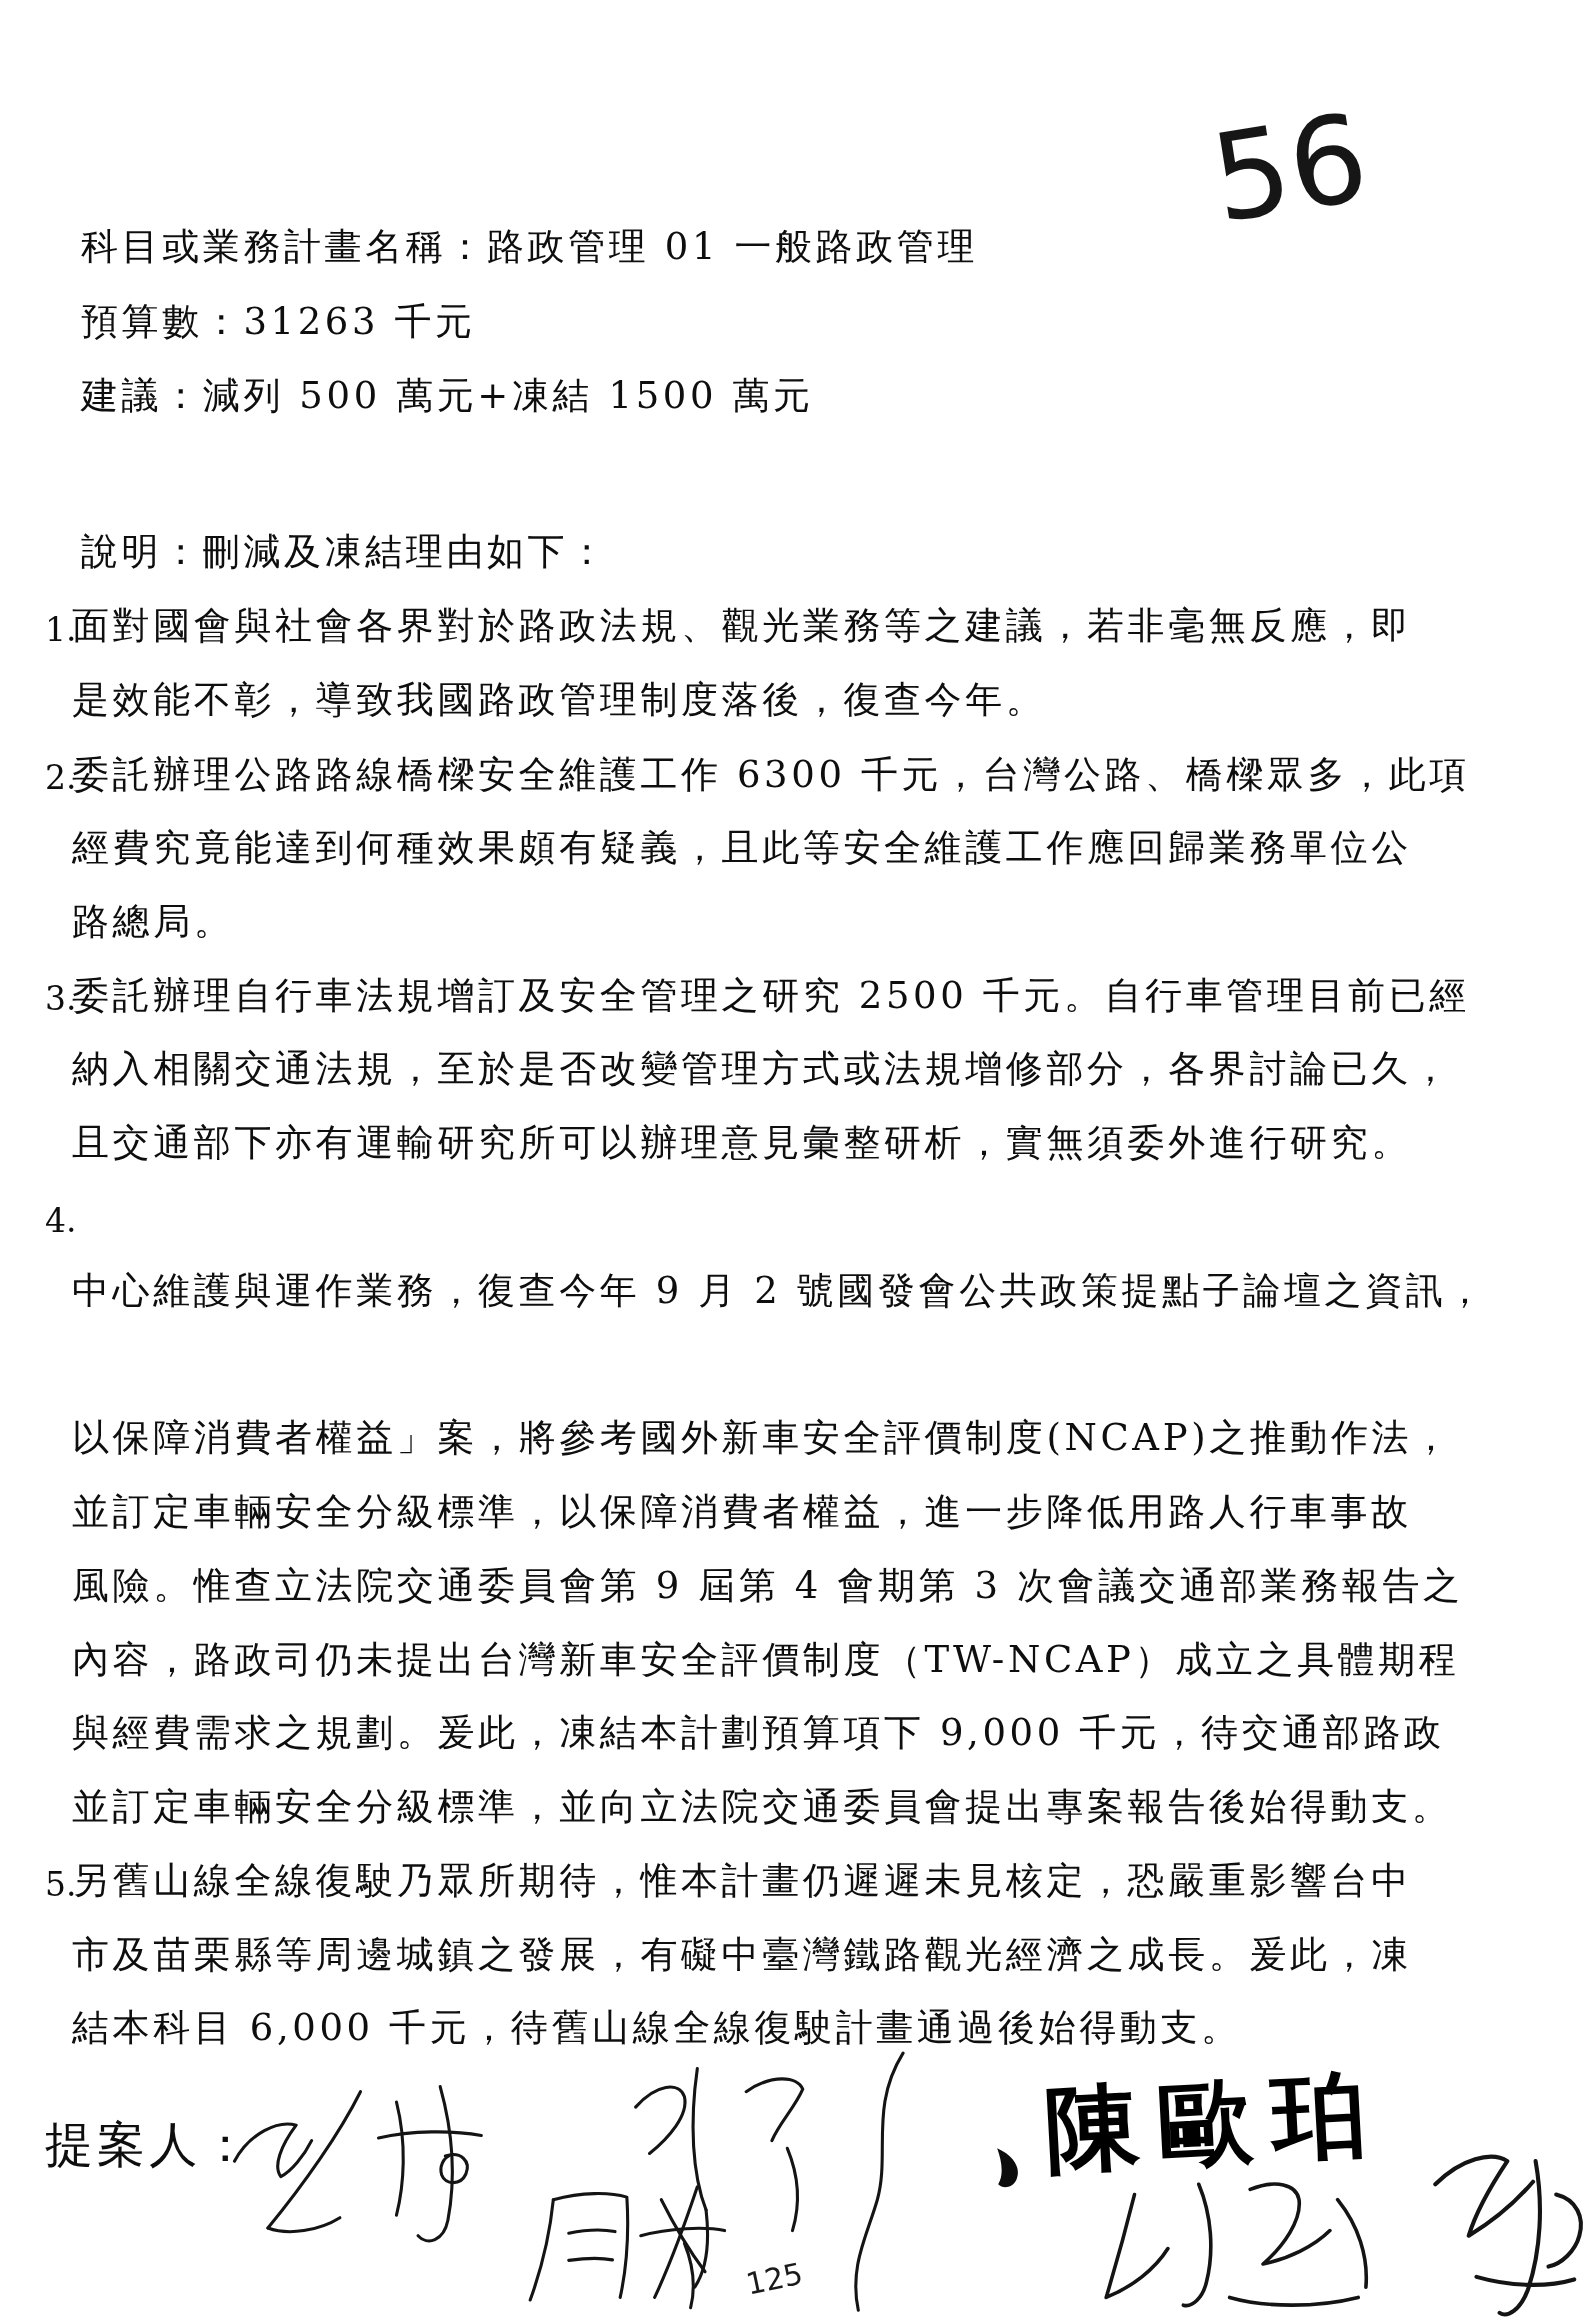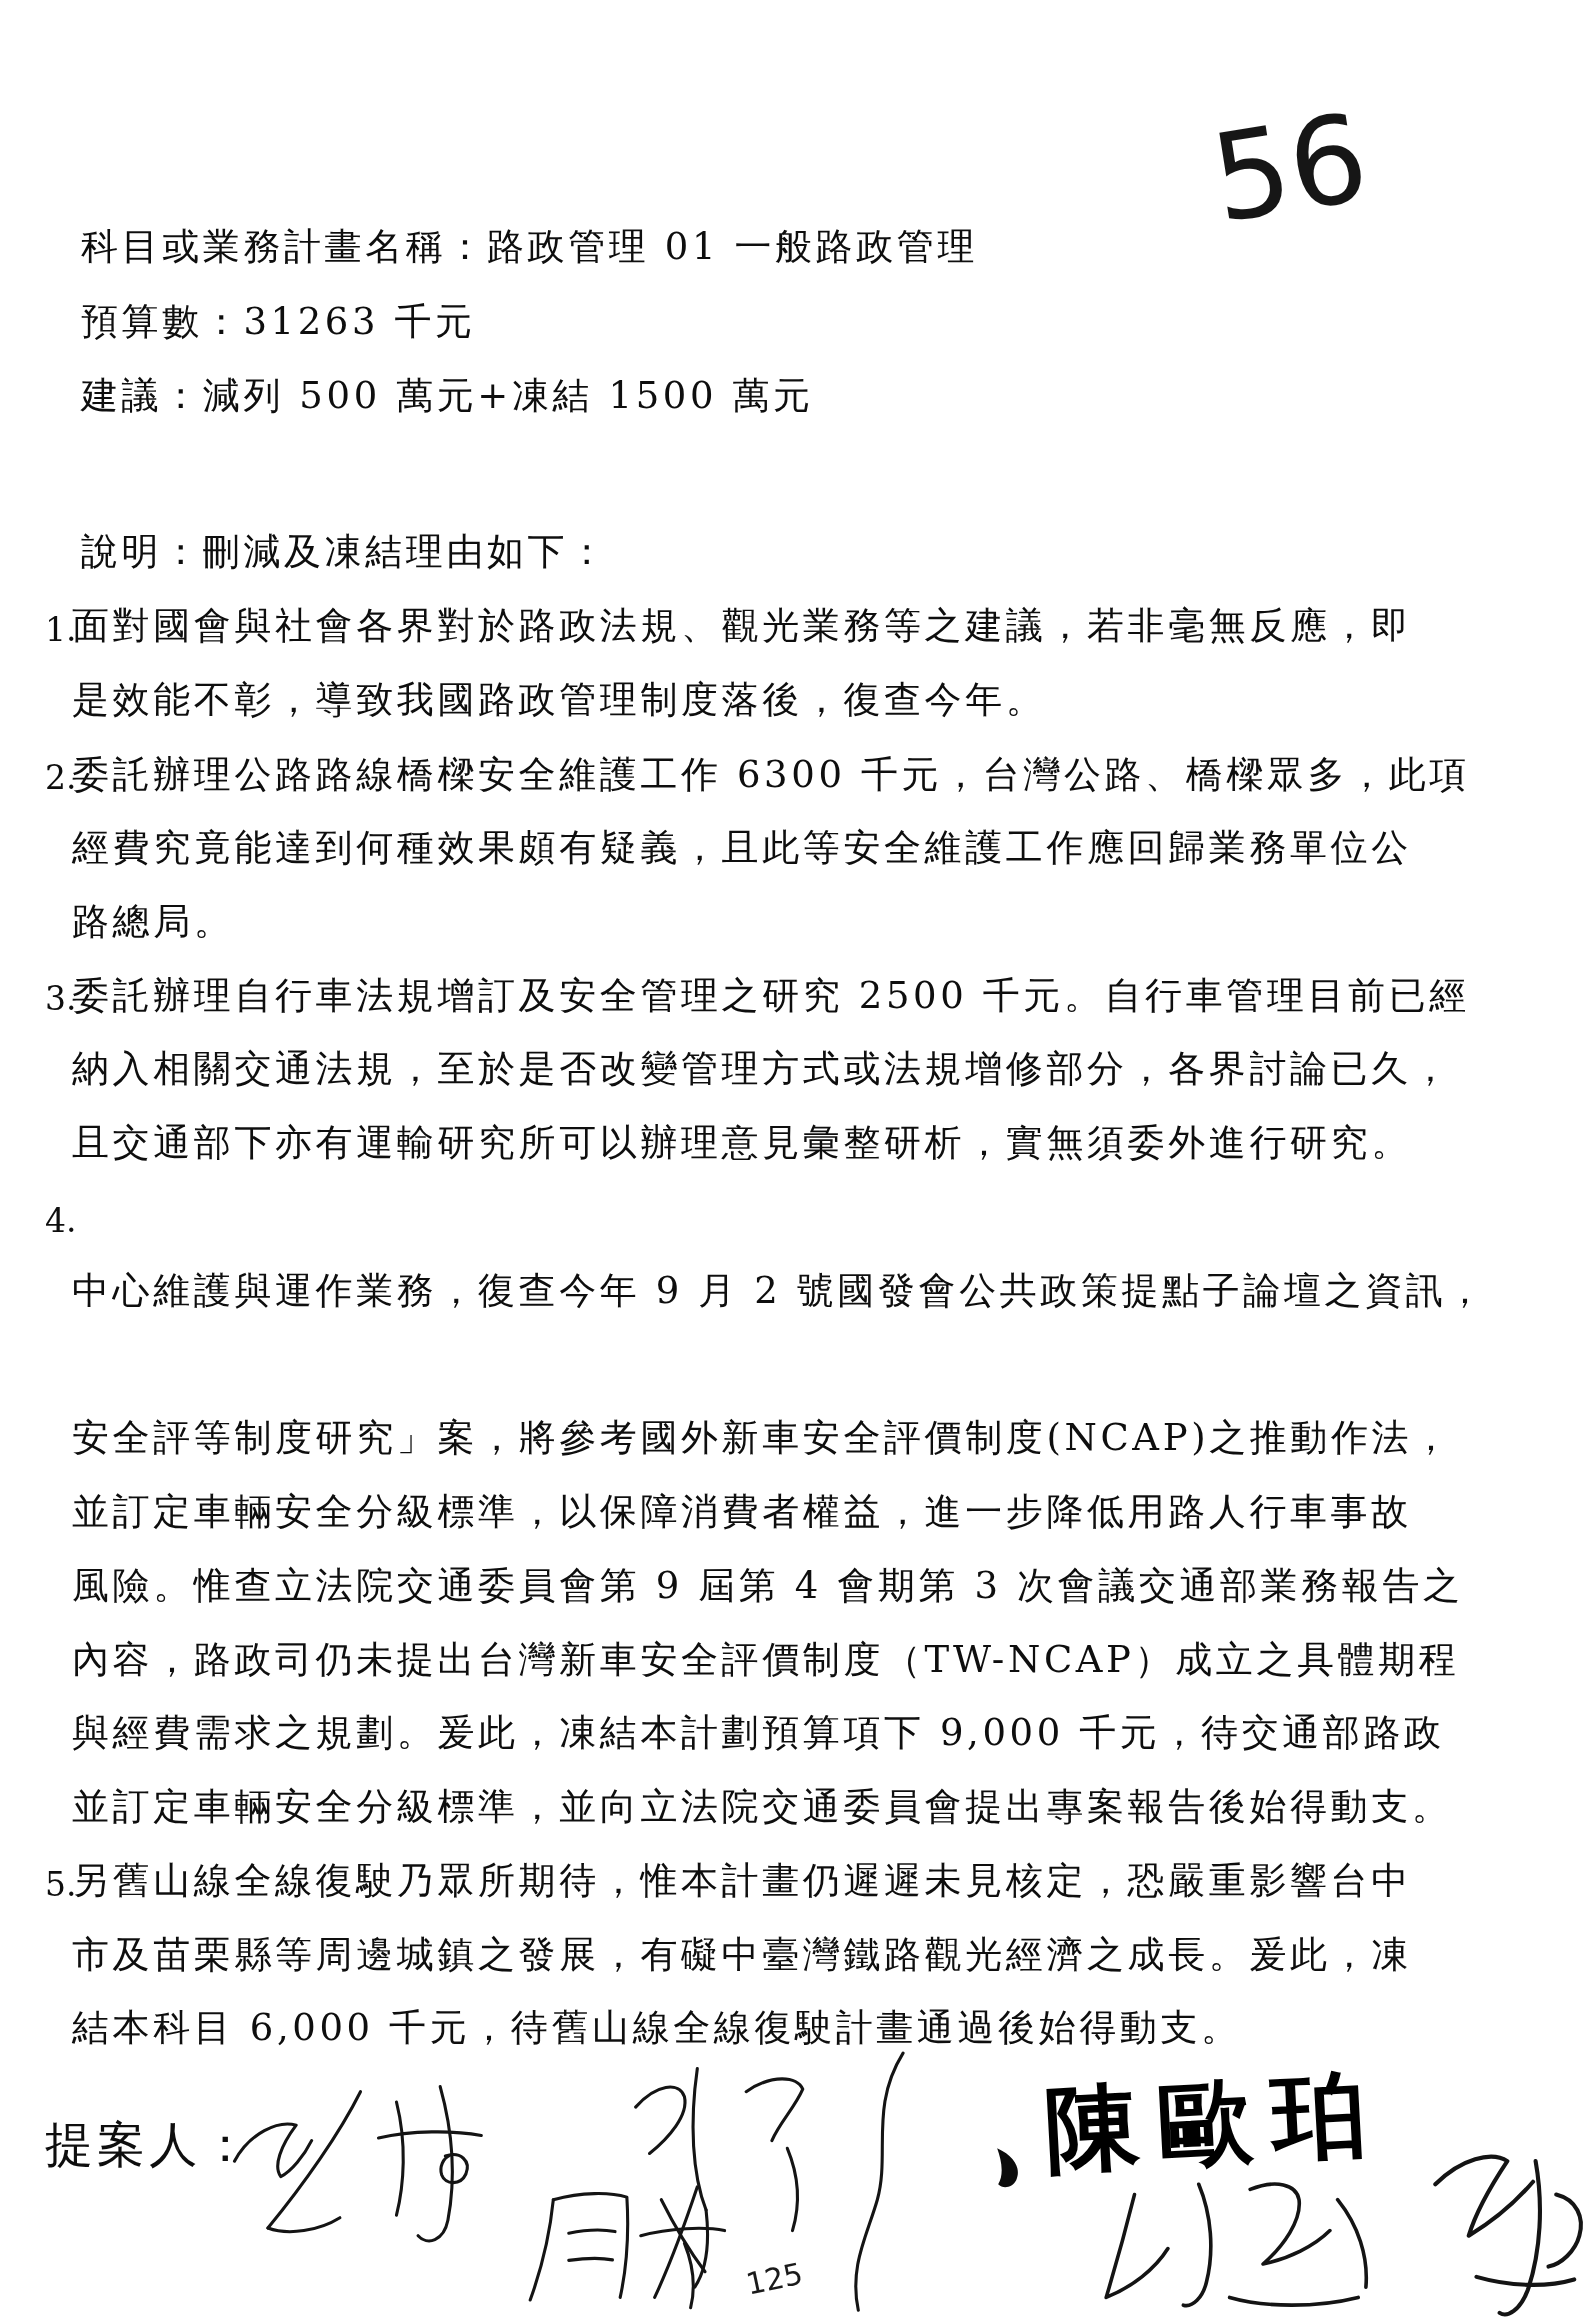--- a/index.html
+++ b/index.html
@@ -79,21 +79,21 @@
   <div class="line" style="top:829px">經費究竟能達到何種效果頗有疑義，且此等安全維護工作應回歸業務單位公</div>
   <div class="line" style="top:903px">路總局。</div>
 
   <span class="item-num" style="top:979px">3.</span>
   <div class="line" style="top:977px">委託辦理自行車法規增訂及安全管理之研究 2500 千元。自行車管理目前已經</div>
   <div class="line" style="top:1050px">納入相關交通法規，至於是否改變管理方式或法規增修部分，各界討論已久，</div>
   <div class="line" style="top:1124px">且交通部下亦有運輸研究所可以辦理意見彙整研析，實無須委外進行研究。</div>
 
   <span class="item-num" style="top:1201px">4.</span>
   <div class="line" style="top:1272px">中心維護與運作業務，復查今年 9 月 2 號國發會公共政策提點子論壇之資訊，</div>
-  <div class="line" style="top:1419px">安全評等制度研究」案，將參考國外新車安全評價制度(NCAP)之推動作法，</div>
+  <div class="line" style="top:1419px">以保障消費者權益」案，將參考國外新車安全評價制度(NCAP)之推動作法，</div>
   <div class="line" style="top:1493px">並訂定車輛安全分級標準，以保障消費者權益，進一步降低用路人行車事故</div>
   <div class="line" style="top:1567px">風險。惟查立法院交通委員會第 9 屆第 4 會期第 3 次會議交通部業務報告之</div>
   <div class="line" style="top:1641px">內容，路政司仍未提出台灣新車安全評價制度（TW-NCAP）成立之具體期程</div>
   <div class="line" style="top:1714px">與經費需求之規劃。爰此，凍結本計劃預算項下 9,000 千元，待交通部路政</div>
   <div class="line" style="top:1788px">並訂定車輛安全分級標準，並向立法院交通委員會提出專案報告後始得動支。</div>
 
   <span class="item-num" style="top:1865px">5.</span>
   <div class="line" style="top:1862px">另舊山線全線復駛乃眾所期待，惟本計畫仍遲遲未見核定，恐嚴重影響台中</div>
   <div class="line" style="top:1936px">市及苗栗縣等周邊城鎮之發展，有礙中臺灣鐵路觀光經濟之成長。爰此，凍</div>
   <div class="line" style="top:2009px">結本科目 6,000 千元，待舊山線全線復駛計畫通過後始得動支。</div>

